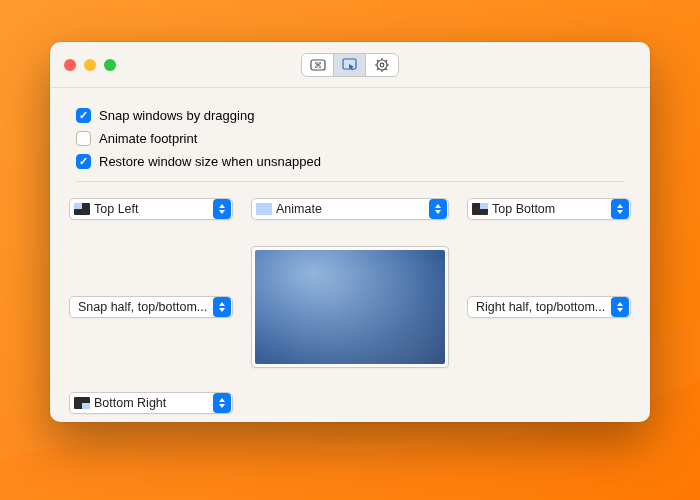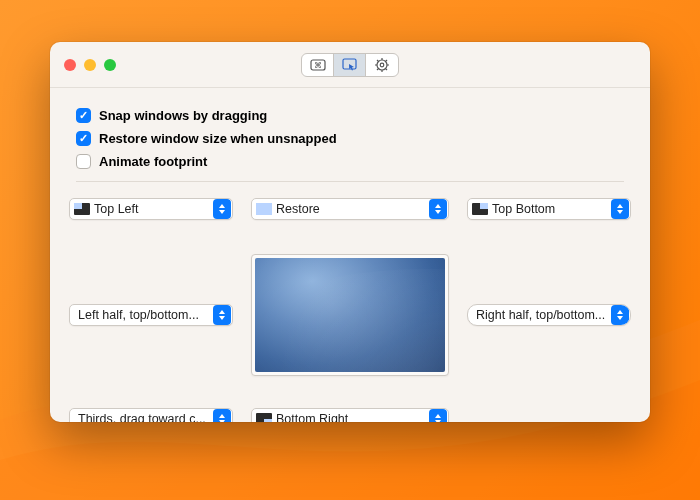--- a/index.html
+++ b/index.html
@@ -37,34 +37,34 @@
     background:#fff;
   }
   .toolbar-tab {
     width:32px; height:22px; display:flex; align-items:center; justify-content:center;
     border-right:1px solid #c9c5c0;
     color:#555;
   }
   .toolbar-tab:last-child { border-right:none; }
   .toolbar-tab.active { background:#d8dfe6; }
   .content { padding: 20px 26px 0 26px; }
-  .checkrow { display:flex; align-items:center; gap:8px; margin-bottom:8px;font-weight:bold; }
+  .checkrow { display:flex; align-items:center; gap:8px; margin-bottom:8px; }
   .checkbox {
     width:15px; height:15px; border-radius:4px; border:1px solid #b8b4ae;
     background:#fff; display:flex; align-items:center; justify-content:center;
     flex:0 0 auto;
   }
   .checkbox.checked { background:#0a7aff; border-color:#0a7aff; }
   .checkbox.checked::after { content:"✓"; color:#fff; font-size:11px; font-weight:bold; line-height:1; }
   .divider { height:1px; background:#e0dad3; margin:12px 0 16px 0; }
   .grid {
     display:grid;
     grid-template-columns: 164px 198px 164px;
     grid-template-rows: 24px auto 24px;
-    gap: 32px 18px;
+    gap: 24px 18px;
     justify-content: center;
   }
   .dropdown {
     height:22px; background:#fff; border:1px solid #cfcac4; border-radius:5px;
     display:flex; align-items:center; padding:0 0 0 4px;
     box-shadow: 0 1px 1px rgba(0,0,0,.04);
     position:relative; overflow:hidden;
   }
   .dd-icon {
     width:16px; height:12px; flex:0 0 auto; margin-right:4px;
@@ -100,21 +100,21 @@
     border-radius:2px; position:relative; overflow:hidden;
   }
   .preview-inner::before, .preview-inner::after {
     content:""; position:absolute; width:260%; height:200%;
     border-radius:50%;
     background: radial-gradient(circle, rgba(255,255,255,.18) 0%, transparent 55%);
   }
   .preview-inner::before { left:-90%; top:-60%; }
   .preview-inner::after  { left:-40%; top:10%; opacity:.5; }
   .midrow-left  { grid-column:1; grid-row:2; align-self:center; }
-  .midrow-right { grid-column:3; grid-row:2; align-self:center;border-radius:10px; }
+  .midrow-right { grid-column:3; grid-row:2; align-self:center; }
 </style>
 </head>
 <body>
 
 <svg class="wave" viewBox="0 0 700 500" preserveAspectRatio="none">
   <path d="M0,420 C150,360 300,480 700,320 L700,500 L0,500 Z" fill="#ff8a22"></path>
   <path d="M0,460 C200,400 350,520 700,380 L700,500 L0,500 Z" fill="#ff7a12"></path>
 </svg>
 
 <div class="window">
@@ -155,78 +155,74 @@
       </div>
     </div>
   </div>
 
   <div class="content">
     <div class="checkrow">
       <div class="checkbox checked"></div>
       <span>Snap windows by dragging</span>
     </div>
     <div class="checkrow">
+      <div class="checkbox"></div>
+      <span>Animate footprint</span>
+    </div>
+    <div class="checkrow">
       <div class="checkbox checked"></div>
       <span>Restore window size when unsnapped</span>
     </div>
-    <div class="checkrow">
-      <div class="checkbox"></div>
-      <span>Animate footprint</span>
-    </div>
 
     <div class="divider"></div>
 
     <div class="grid">
 
       <div class="dropdown">
         <span class="dd-icon tl">
             <span class="scr"></span>
             <span class="hl"></span>
           </span>
         <span class="dd-label">Top Left</span>
         <span class="dd-stepper"></span>
       </div>
 
       <div class="dropdown">
         <span class="dd-icon mx">
             <span class="scr"></span>
             <span class="hl"></span>
           </span>
-        <span class="dd-label">Restore</span>
+        <span class="dd-label">Animate</span>
         <span class="dd-stepper"></span>
       </div>
 
       <div class="dropdown">
         <span class="dd-icon tr">
             <span class="scr"></span>
             <span class="hl"></span>
           </span>
         <span class="dd-label">Top Bottom</span>
         <span class="dd-stepper"></span>
       </div>
 
       <div class="dropdown midrow-left">
-        <span class="dd-label" style="padding-left:4px">Left half, top/bottom...</span>
+        <span class="dd-label" style="padding-left:4px">Snap half, top/bottom...</span>
         <span class="dd-stepper"></span>
       </div>
 
       <div class="preview">
         <div class="preview-inner"></div>
       </div>
 
       <div class="dropdown midrow-right">
         <span class="dd-label" style="padding-left:4px">Right half, top/bottom...</span>
         <span class="dd-stepper"></span>
       </div>
 
 
-      <div class="dropdown">
-        <span class="dd-label" style="padding-left:4px">Thirds, drag toward c...</span>
-        <span class="dd-stepper"></span>
-      </div>
 
       <div class="dropdown">
         <span class="dd-icon br">
             <span class="scr"></span>
             <span class="hl"></span>
           </span>
         <span class="dd-label">Bottom Right</span>
         <span class="dd-stepper"></span>
       </div>
 

